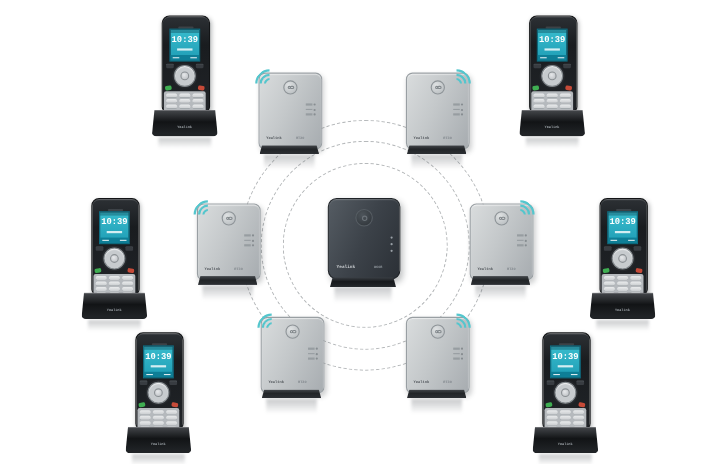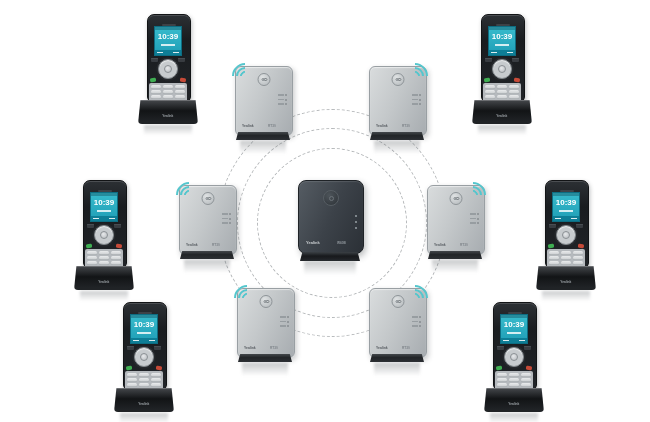--- a/index.html
+++ b/index.html
@@ -1,17 +1,17 @@
 <!DOCTYPE html>
 <html><head>
 <meta charset="utf-8">
 <style>
   html,body{margin:0;padding:0;background:#fff;}
   #stage{position:relative;width:650px;height:422px;background:#fff;overflow:hidden;
-         font-family:Liberation Sans, sans-serif;}
+         font-family:Liberation Mono, monospace;}
 
   
   .ring{position:absolute;border:1px dashed var(--ring_dash,#b6b9bb);border-radius:50%;z-index:0;}
 
   
   .device{position:absolute;z-index:2;}
   .mt{display:inline-block;font-size:8px;line-height:8px;font-weight:bold;white-space:nowrap;
       transform-origin:left center;}
   .mtc{transform-origin:center center;}
   .sc40{transform:scale(.4);} .sc42{transform:scale(.42);} .sc50{transform:scale(.5);}

